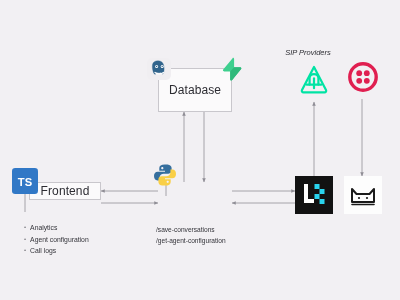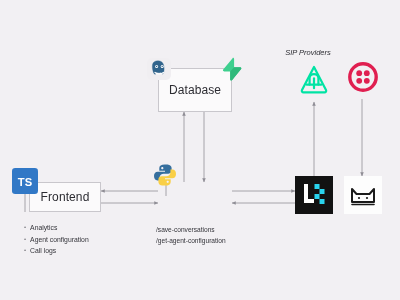--- a/index.html
+++ b/index.html
@@ -113,21 +113,21 @@
       <circle cx="15" cy="15" r="13.2" fill="none" stroke="#e01f50" stroke-width="3.4"></circle>
       <g fill="#e01f50">
         <circle cx="11.2" cy="11.2" r="2.9"></circle>
         <circle cx="18.8" cy="11.2" r="2.9"></circle>
         <circle cx="11.2" cy="18.8" r="2.9"></circle>
         <circle cx="18.8" cy="18.8" r="2.9"></circle>
       </g>
     </svg>
   </div>
 
-  <div class="node-box" style="left:29px;top:182px;width:72px;height:30px;">
+  <div class="node-box" style="left:29px;top:182px;width:72px;height:18px;">
     <span class="node-label">Frontend</span>
   </div>
 
   <div class="icon-badge" style="left:12px;top:168px;width:26px;height:26px;">
     <svg width="26" height="26" viewBox="0 0 26 26">
       <rect x="0" y="0" width="26" height="26" rx="3.2" fill="#3178c6"></rect>
       <text x="13" y="18.4" font-family="Liberation Sans, sans-serif" font-size="11.2" font-weight="bold" fill="#ffffff" text-anchor="middle">TS</text>
     </svg>
   </div>
 

